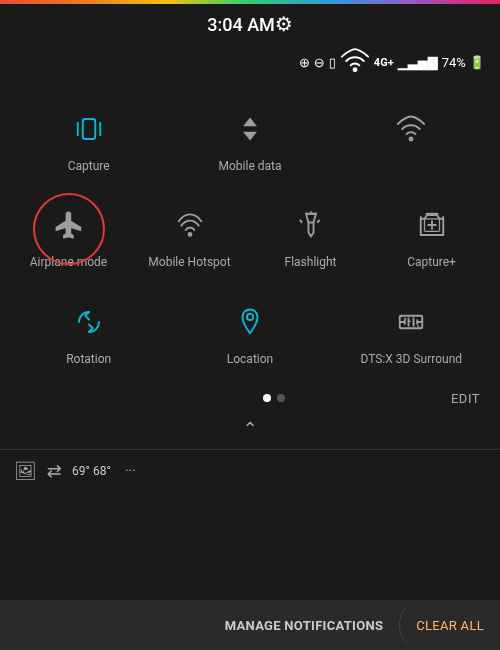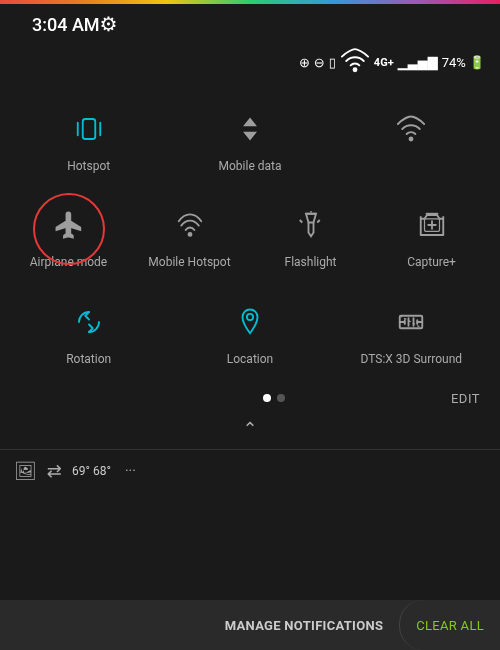--- a/index.html
+++ b/index.html
@@ -14,23 +14,23 @@
 
     
     .rainbow-bar {
       height: 4px;
       background: linear-gradient(to right, #e74c3c, #e67e22, #f1c40f, #2ecc71, #3498db, #9b59b6, #e91e63);
     }
 
     
     .status-bar {
       background: #1a1a1a;
-      padding: 8px 32px;
-      display: flex;
-      justify-content: flex-start;
+      padding: 8px 16px;
+      display: flex;
+      justify-content: center;
       align-items: center;
       color: white;
     }
     .status-time {
       font-size: 18px;
       font-weight: 500;
     }
     .status-gear {
       font-size: 20px;
       color: white;
@@ -180,21 +180,21 @@
     }
     .manage-notif-btn {
       color: #ccc;
       font-size: 13px;
       padding: 0 16px;
       letter-spacing: 0.3px;
       cursor: pointer;
       font-weight: bold;
     }
     .clear-all-btn {
-      color: #84cc16;
+      color: #fdba74;
       font-size: 13px;
       padding: 0 16px;
       letter-spacing: 0.3px;
       cursor: pointer;
       border-left: 1px solid #444;
       height: 100%;
       display: flex;
       align-items: center;
       border-radius: 24px;
     }
@@ -237,21 +237,21 @@
 
   <div class="tiles-row">
 
     <div class="tile">
       <div class="tile-icon active">
         <svg viewBox="0 0 24 24" fill="none" stroke="#00bcd4" stroke-width="1.5">
           <rect x="7" y="4" width="10" height="16" rx="2"></rect>
           <path d="M3 7v10M21 7v10" stroke-linecap="round"></path>
         </svg>
       </div>
-      <span class="tile-label">Hotspot</span>
+      <span class="tile-label">Capture</span>
     </div>
 
     <div class="tile">
       <div class="tile-icon">
         <svg viewBox="0 0 24 24" fill="none" stroke="#9e9e9e" stroke-width="1.5">
           <path d="M12 4l-4 5h8l-4-5z" fill="#9e9e9e"></path>
           <path d="M12 20l-4-5h8l-4 5z" fill="#9e9e9e"></path>
         </svg>
       </div>
       <span class="tile-label">Mobile data</span>

